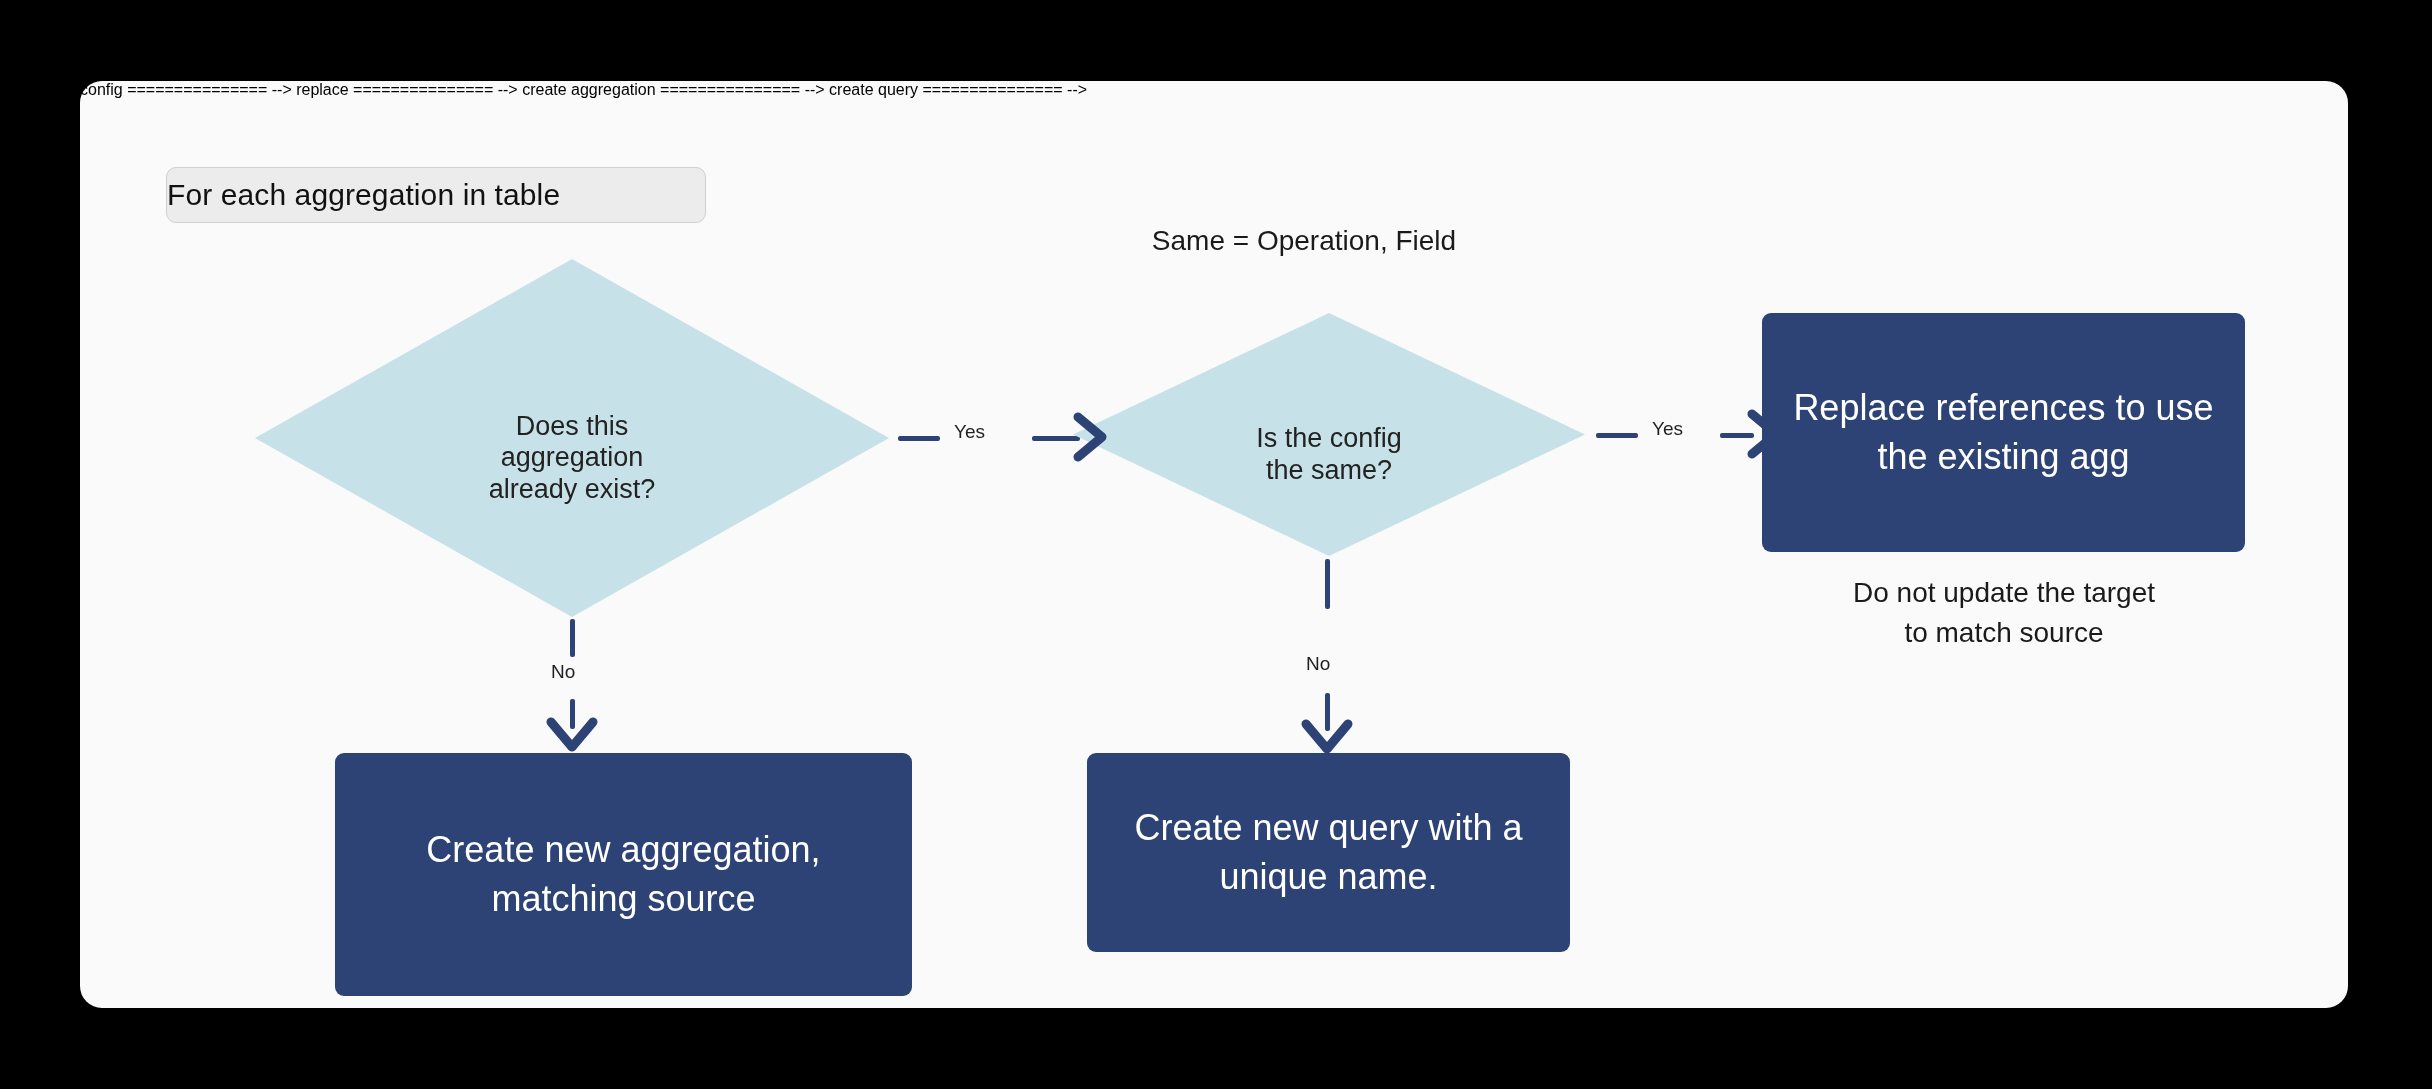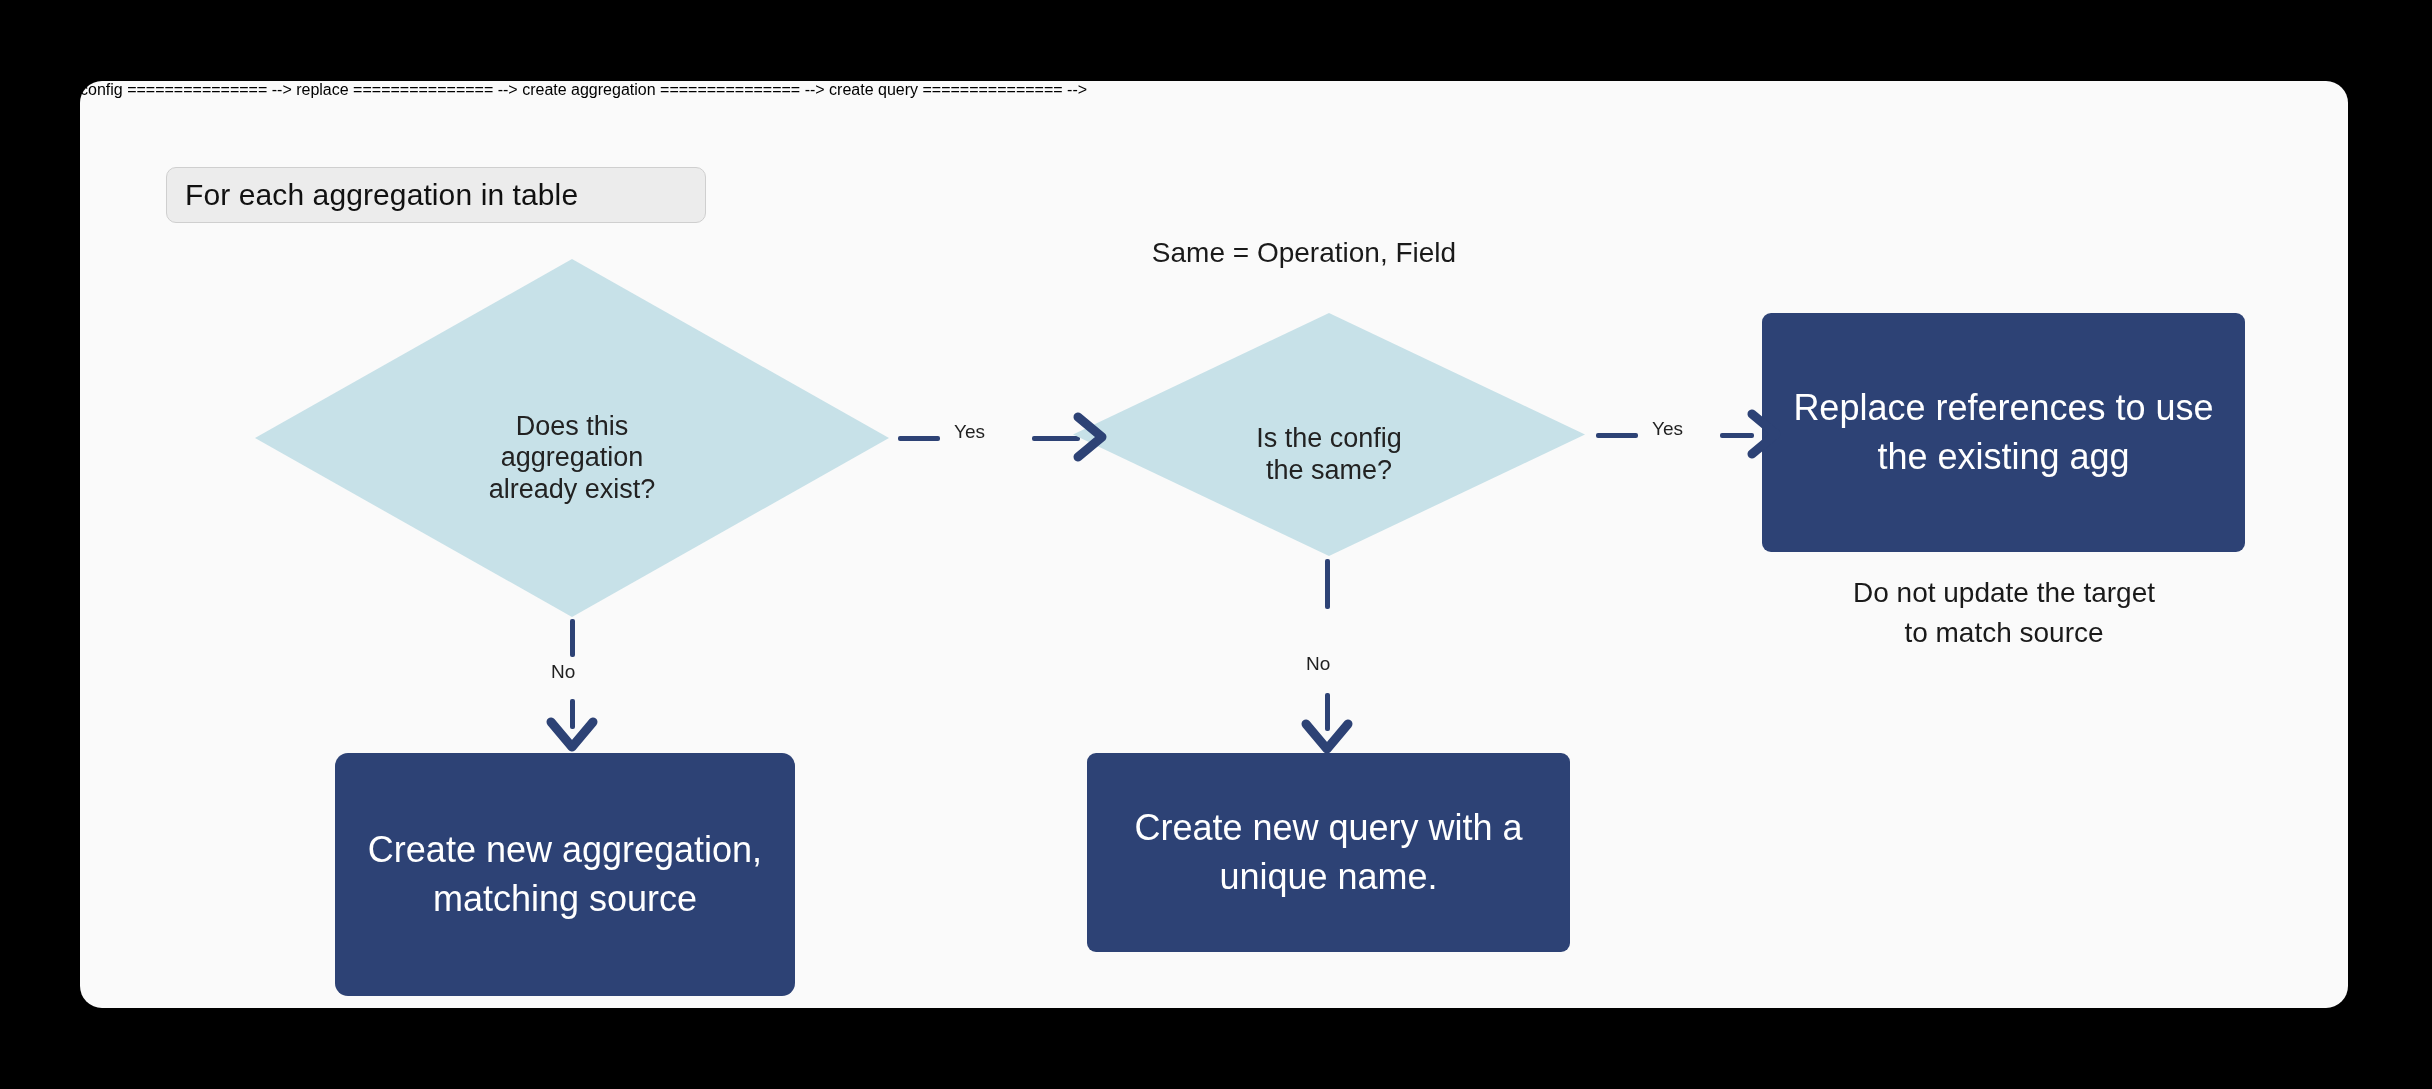--- a/index.html
+++ b/index.html
@@ -37,21 +37,20 @@
     left: 86px;
     top: 86px;
     width: 540px;
     height: 56px;
     background: #ececec;
     border: 1.5px solid #cfcfcf;
     border-radius: 10px;
     display: flex;
     align-items: center;
     justify-content: flex-start;
-    padding-left: 18px;
     z-index: 6;
   }
   .group-badge span {
     font-size: 30px;
     color: #111111;
     letter-spacing: 0.1px;
     white-space: nowrap;
   }
 
   
@@ -96,34 +95,34 @@
   .box span {
     color: #ffffff;
     font-size: 36px;
     line-height: 1.34;
     text-align: center;
     white-space: pre-line;
     padding: 0 22px;
   }
 
   #box-replace  { left: 1682px; top: 232px; width: 483px; height: 239px; }
-  #box-create-agg   { left: 255px;  top: 672px; width: 460px; height: 243px; border-radius: 13px; }
+  #box-create-agg   { left: 255px;  top: 672px; width: 577px; height: 243px; }
   #box-create-query { left: 1007px; top: 672px; width: 483px; height: 199px; }
 
   
   .note {
     position: absolute;
     font-size: 28px;
     line-height: 1.42;
     color: #1a1a1a;
     text-align: center;
     white-space: pre-line;
     z-index: 4;
   }
-  #note-same   { left: 1042px; top: 152px; width: 364px; }
+  #note-same   { left: 1042px; top: 140px; width: 364px; }
   #note-donot  { left: 1729px; top: 492px; width: 390px; }
 
   
   .edge-line {
     position: absolute;
     background: #2d4275;
     z-index: 2;
     border-radius: 2px;
   }
   .edge-h { height: 5px; }

